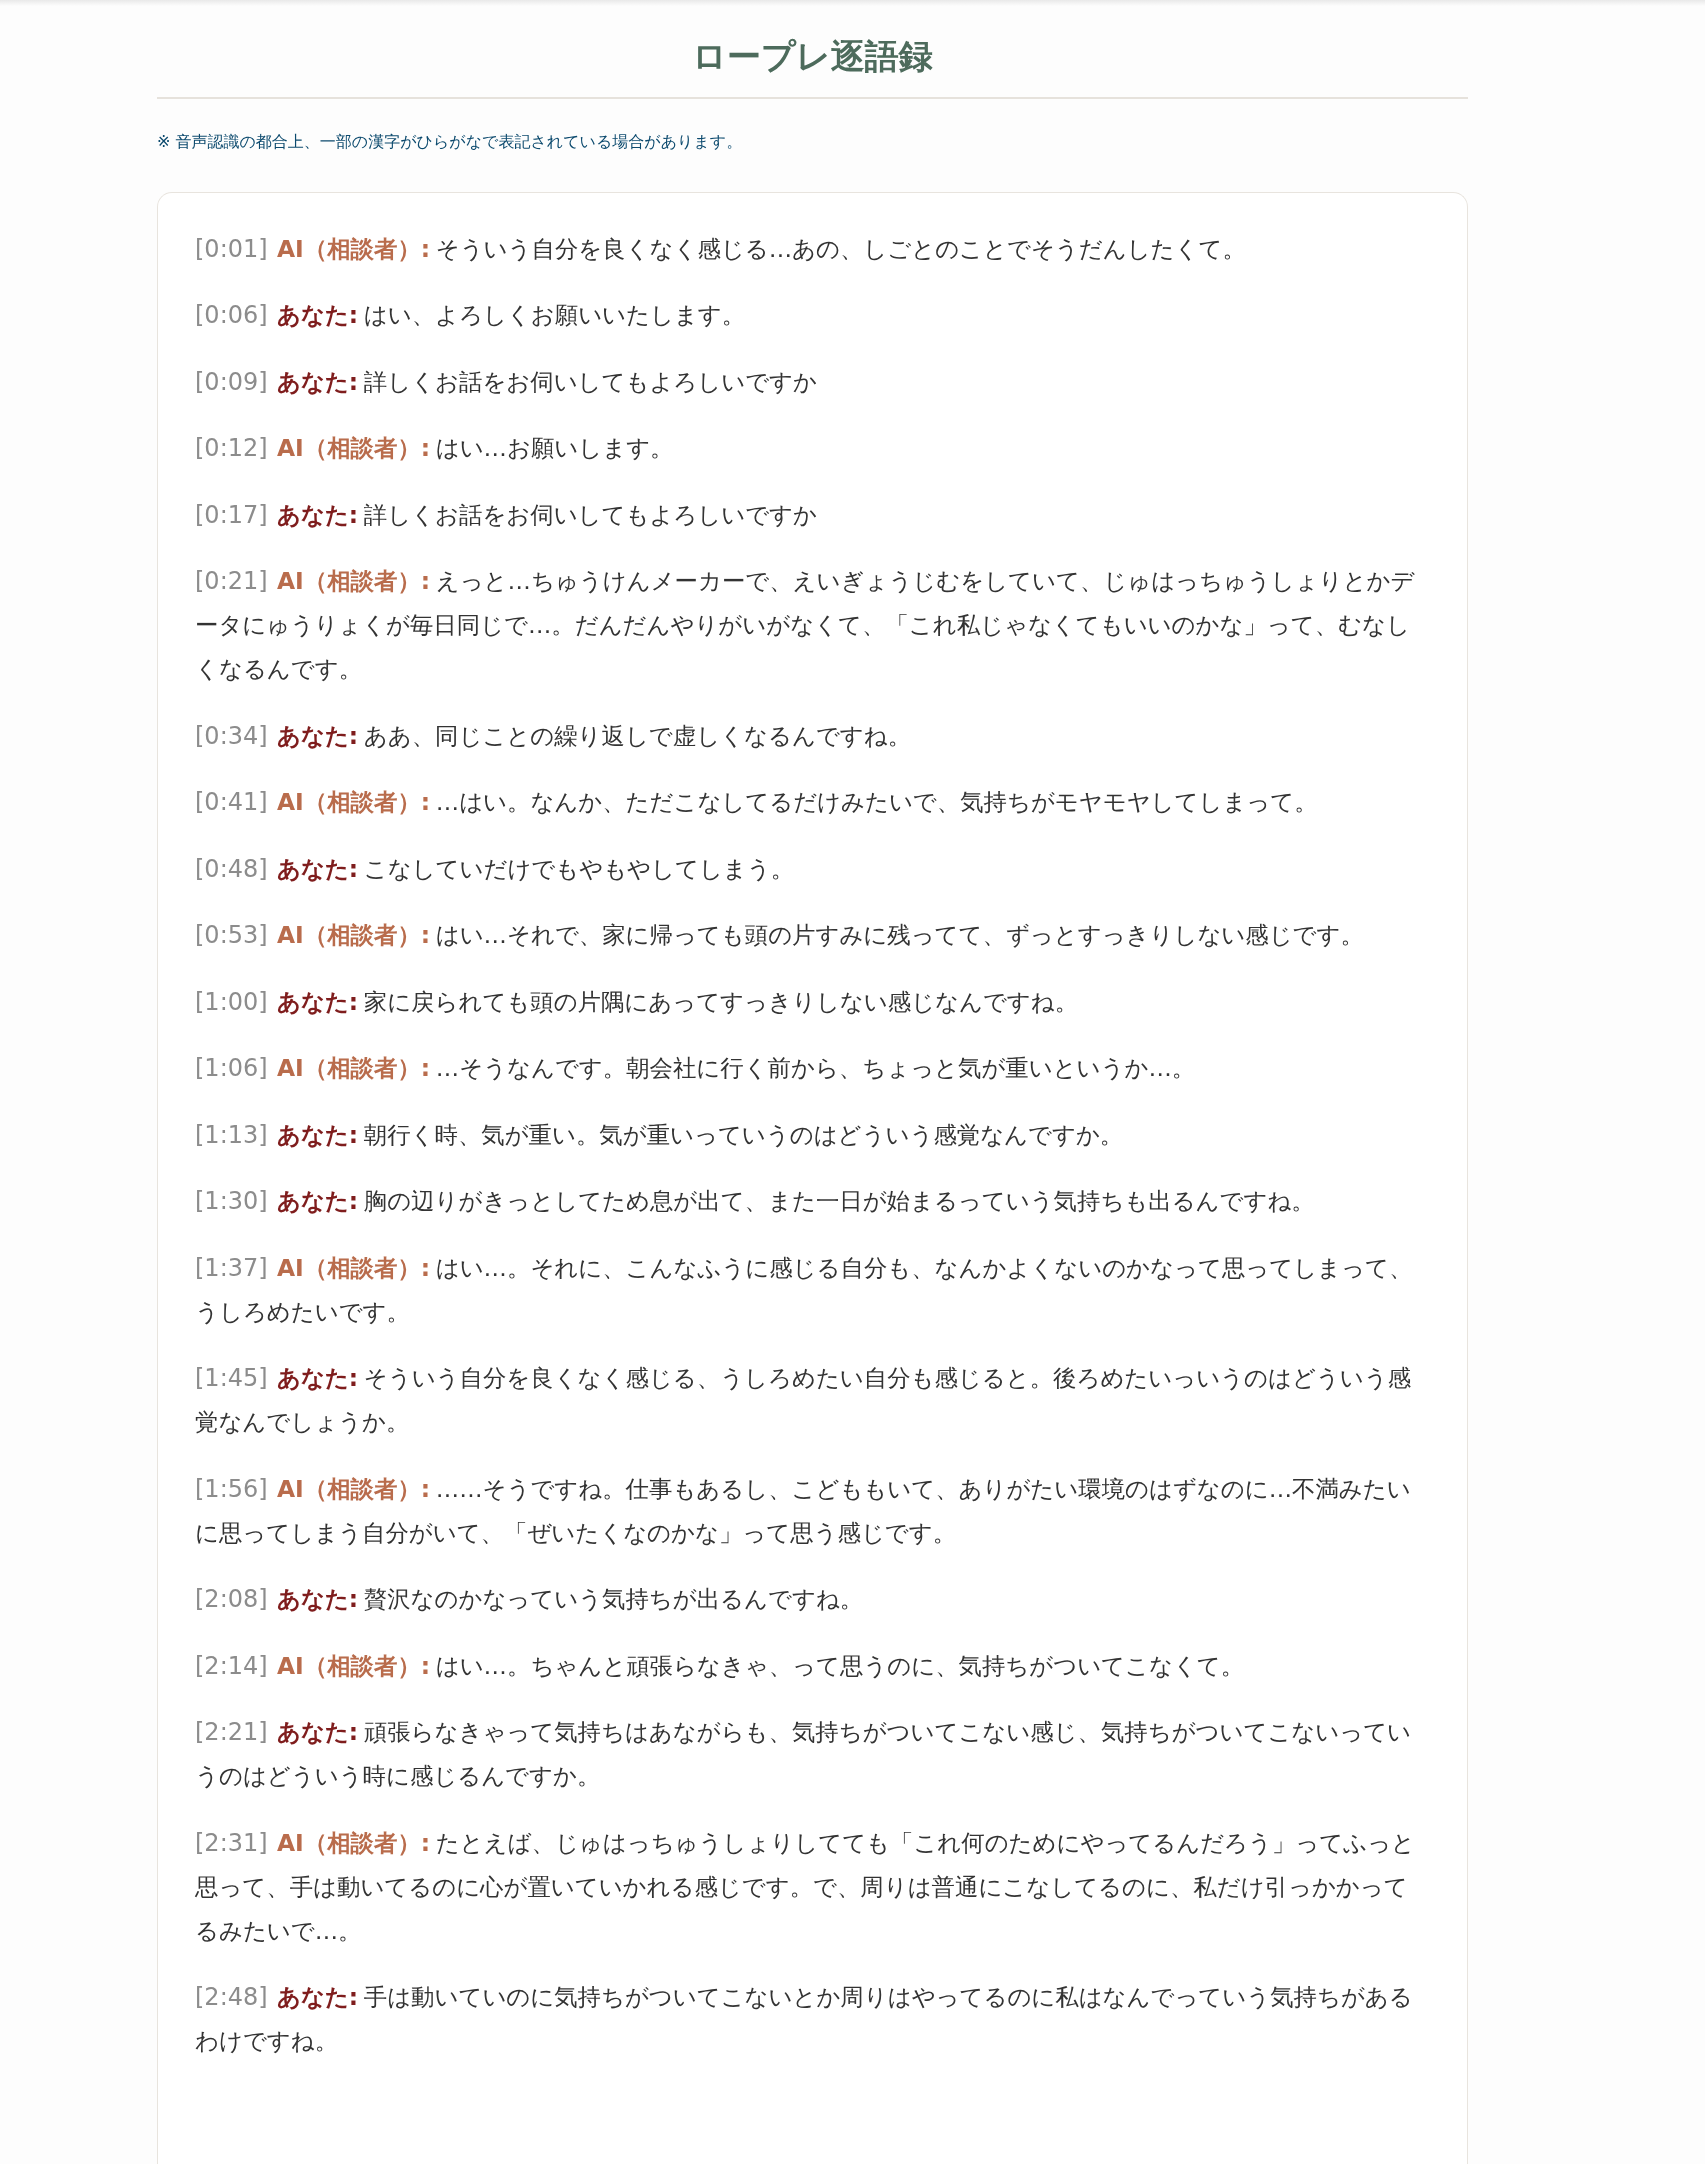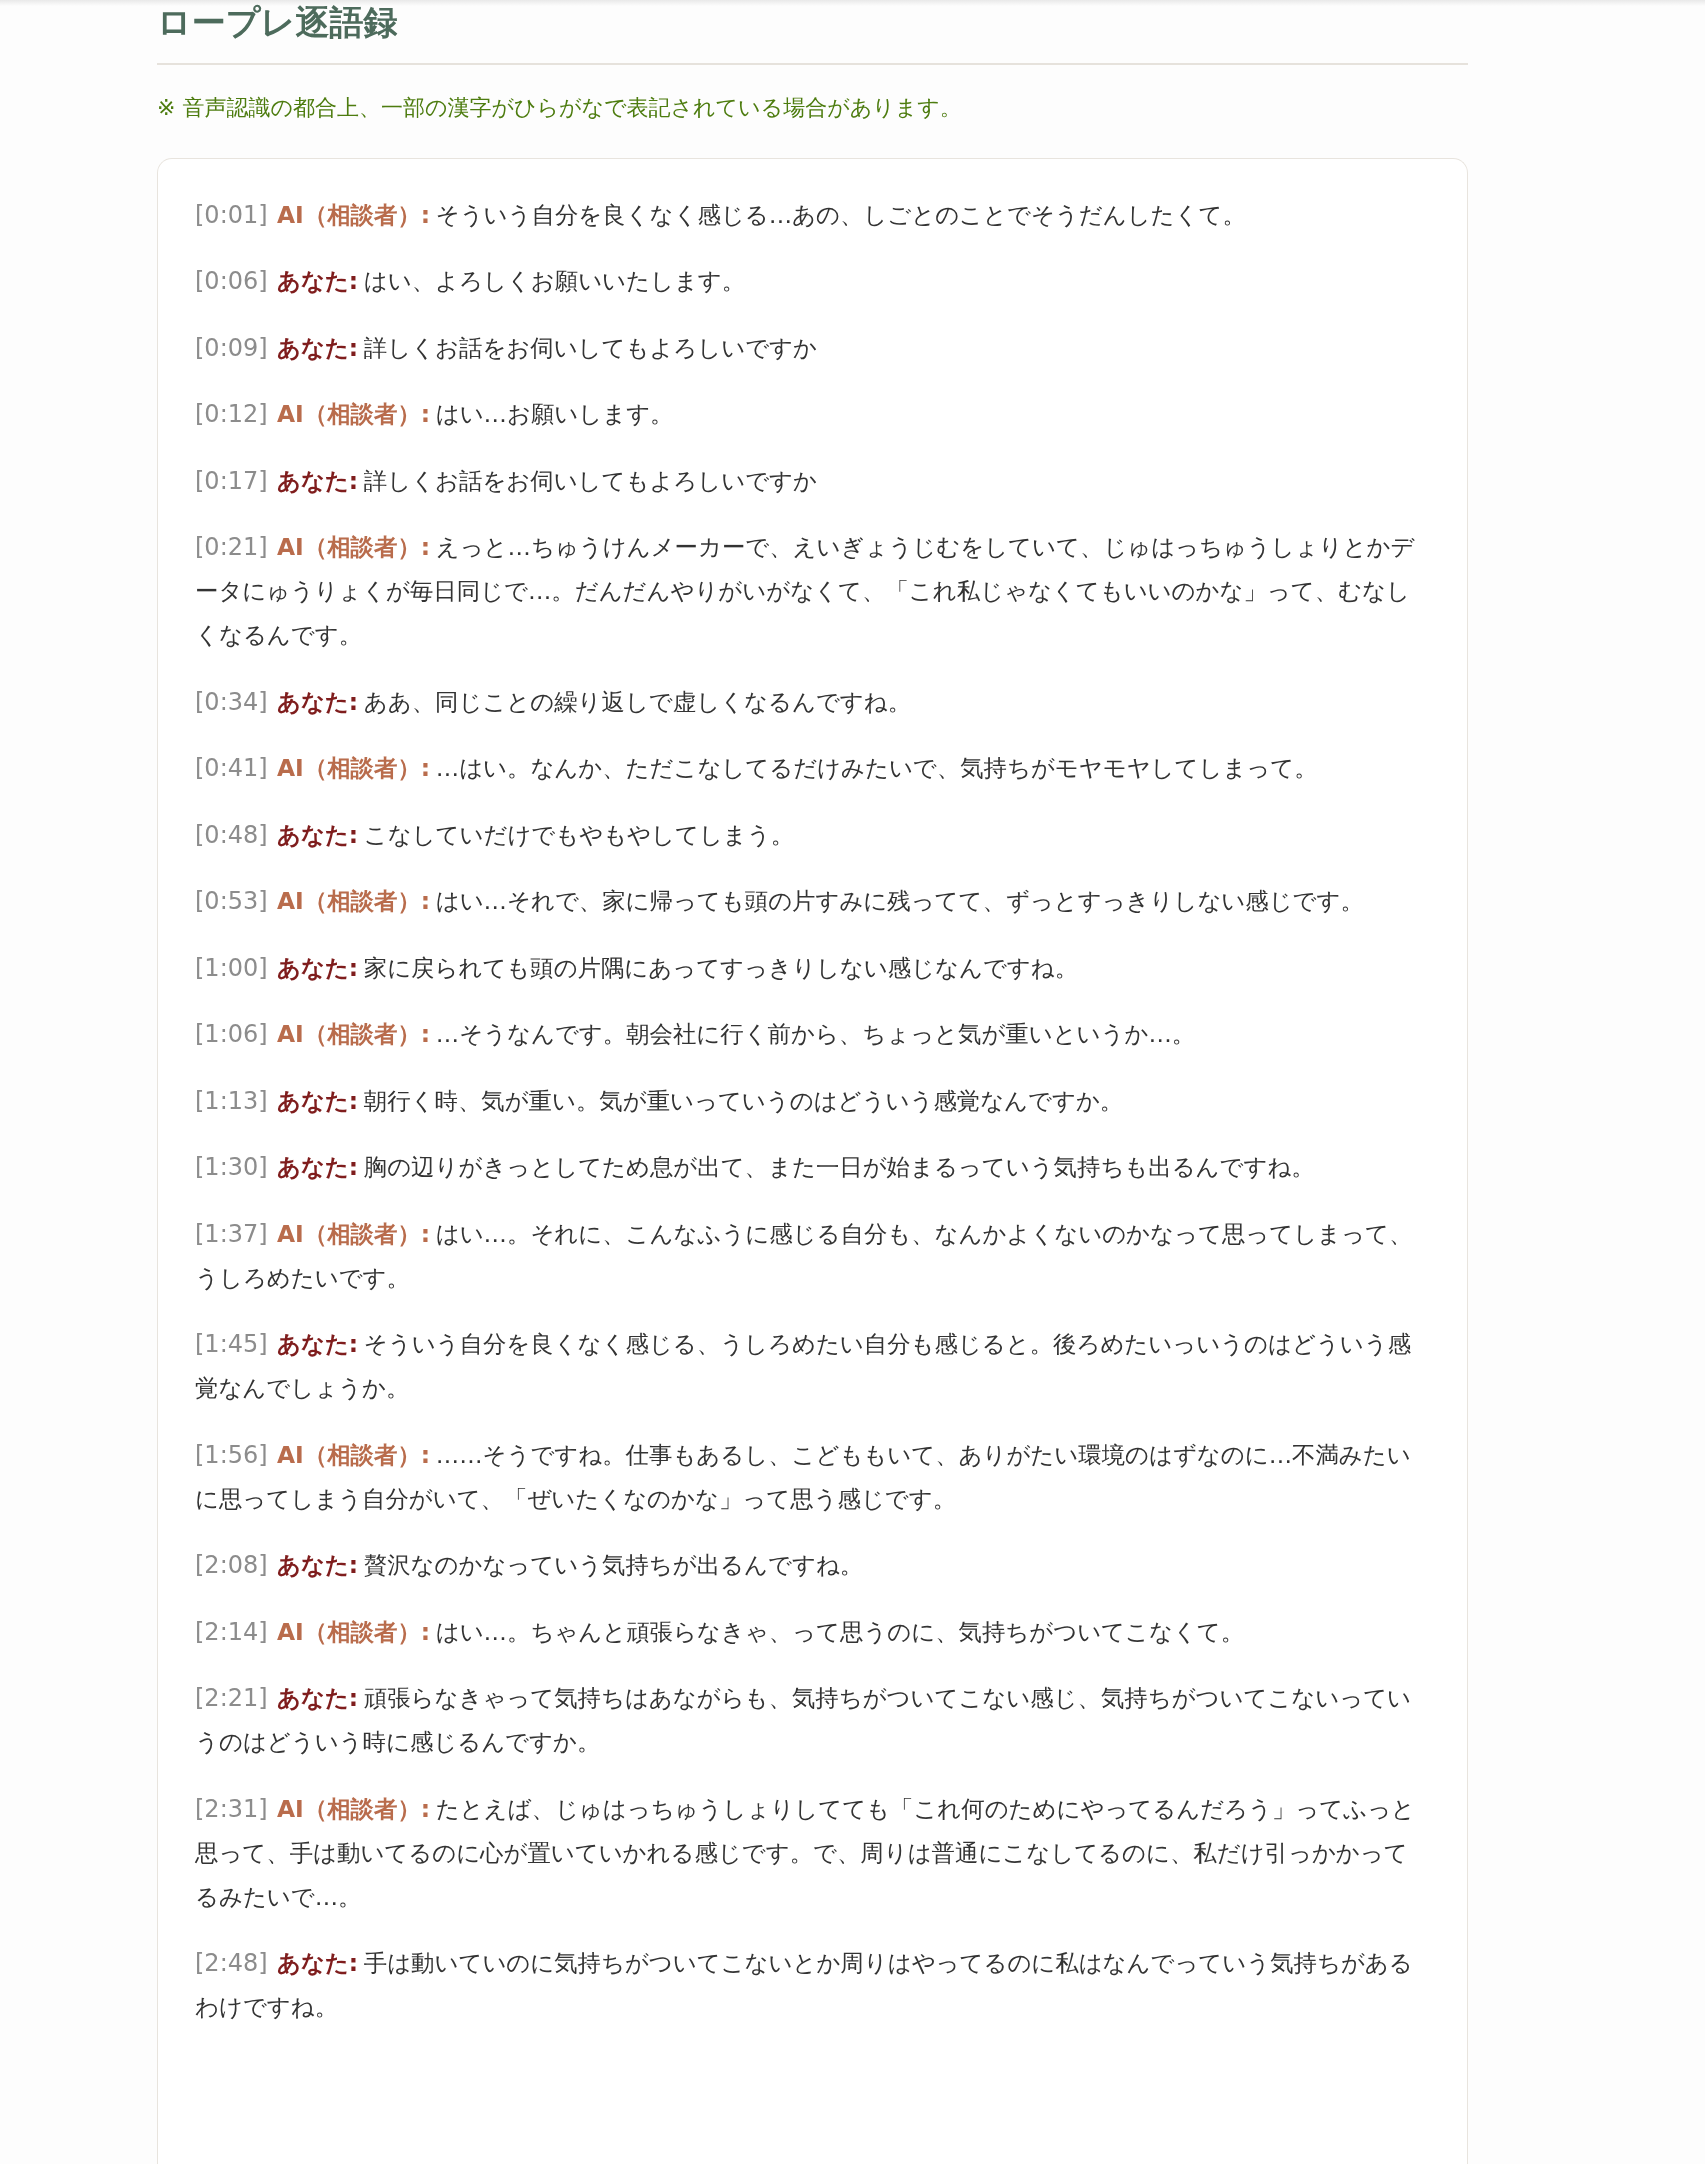--- a/index.html
+++ b/index.html
@@ -17,36 +17,38 @@
     background: linear-gradient(#e9e9e9, rgba(253,253,253,0));
   }
   .container {
     position: absolute;
     left: 157px;
     top: 0;
     width: 1311px;
   }
   .page-title {
     margin: 0;
+    padding-top: 34px;
     height: 62px;
     font-size: 34px;
     font-weight: bold;
     color: #4d6b5c;
     line-height: 45px;
     letter-spacing: 0px;
+    text-align: center;
   }
   .divider {
     height: 1.9px;
     background: #e6e2dc;
     margin-top: 0.9px;
   }
   .notice {
     margin-top: 29px;
-    font-size: 22px;
-    color: #4d7c0f;
+    font-size: 16px;
+    color: #0c4a6e;
     line-height: 28px;
     height: 28px;
   }
   .card {
     margin-top: 36px;
     border: 1.9px solid #e8e4de;
     border-bottom: none;
     border-radius: 15px 15px 0 0;
     background: #ffffff;
     padding: 34px 41px 0 37px;

